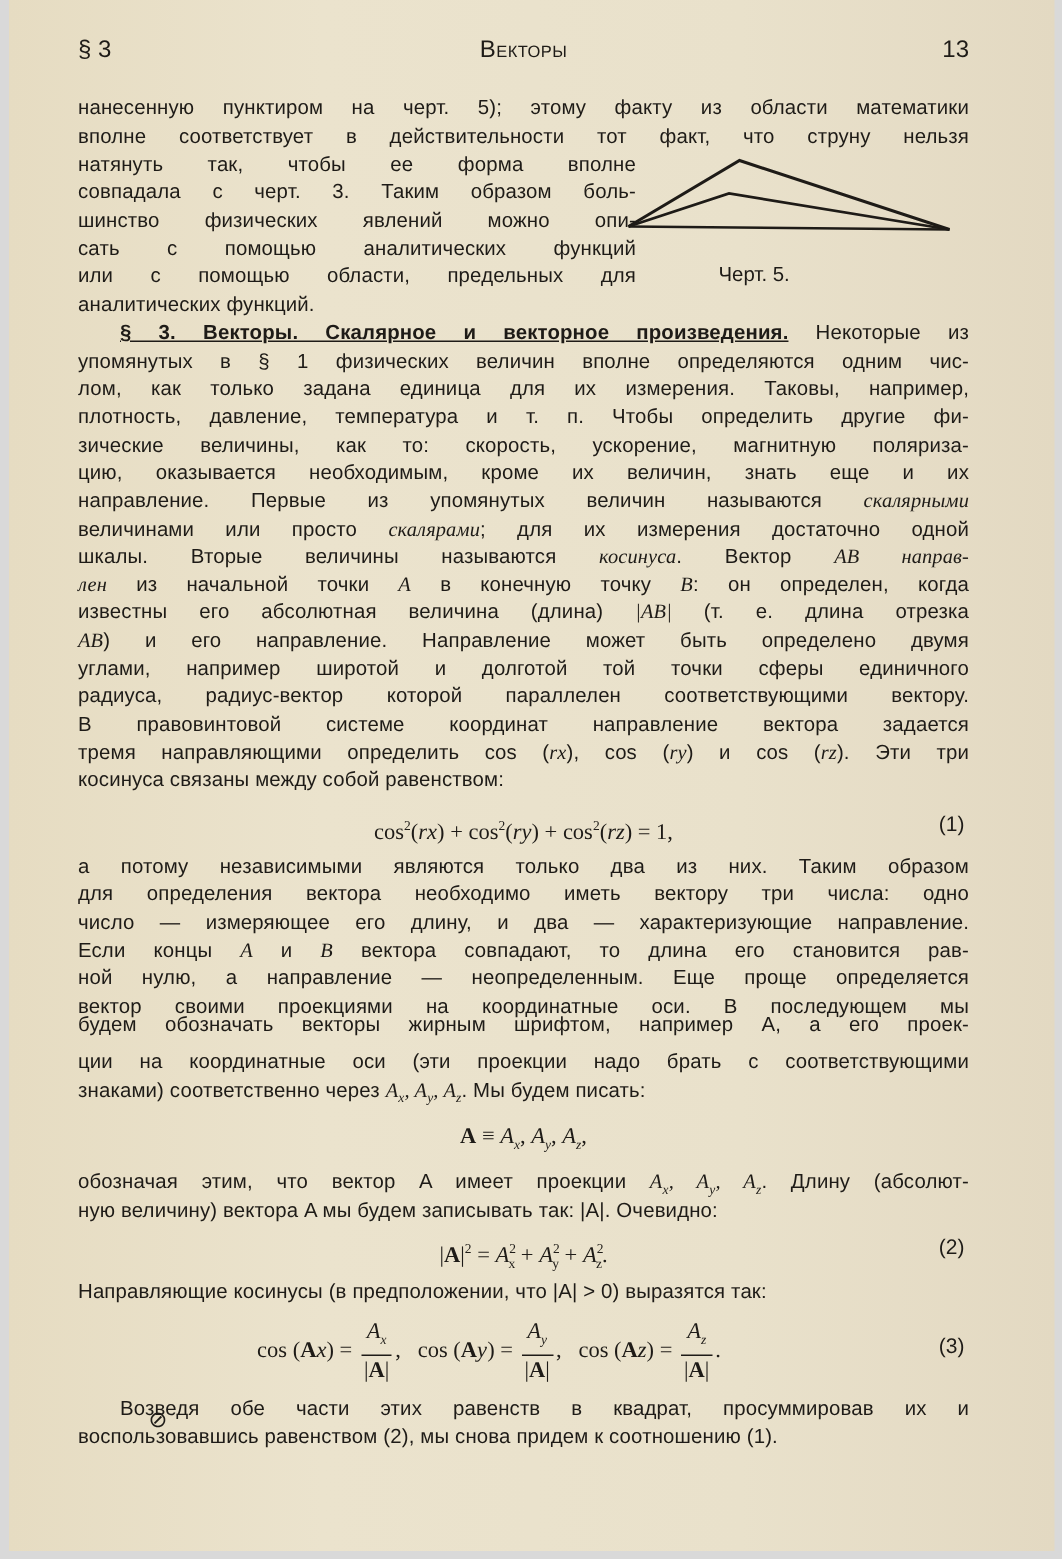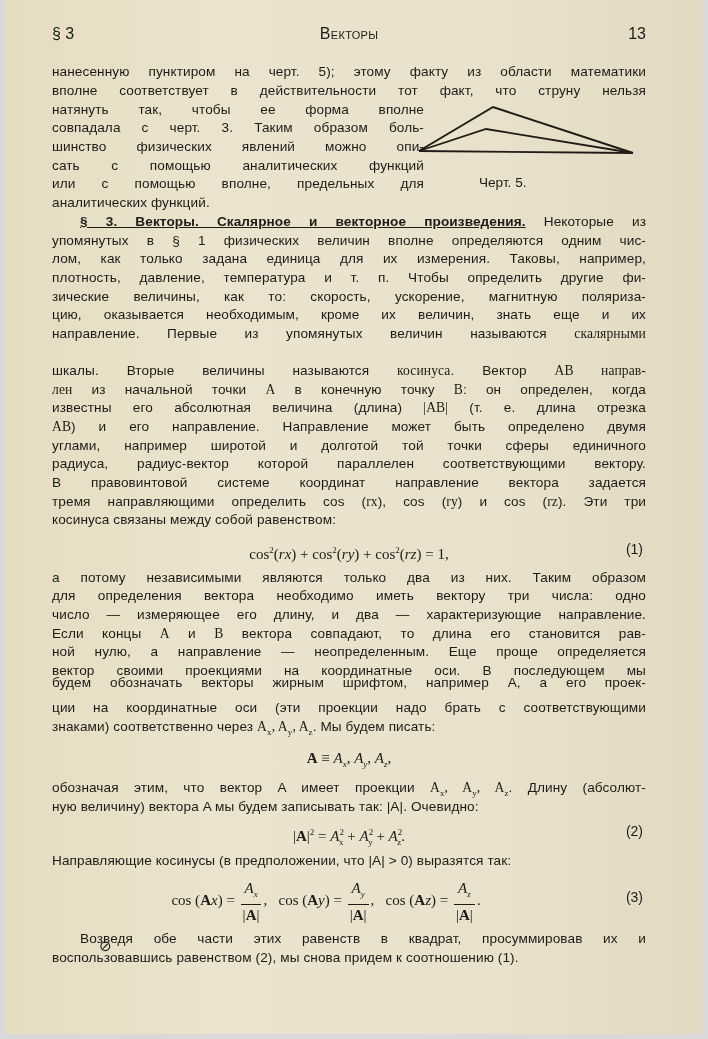--- a/index.html
+++ b/index.html
@@ -25,21 +25,21 @@
   .ln {
     position:absolute; left:46px; width:594px;
     font-size:13.6px; line-height:18px; white-space:nowrap;
     text-align:justify; text-align-last:justify;
     letter-spacing:0.1px;
     transform-origin:left top;
   }
   .ln.short { text-align-last:left; }
   .ln.wrapL { width:372px; }
   .ln.indent { padding-left:28px; width:566px; }
-  .it { font-family:"Liberation Serif", serif; }
+  .it { font-style:italic; font-family:"Liberation Serif", serif; }
   .b { font-weight:bold;text-decoration:underline; }
   .eq {
     position:absolute; left:46px; width:594px; text-align:center;
     font-family:"Liberation Serif", serif; font-size:15px; line-height:20px;
   }
   .eqnum {
     position:absolute; right:60px; font-family:"Liberation Sans", sans-serif; font-size:14px;
   }
   sup, sub { font-size:9px; }
   .frac { display:inline-block; vertical-align:middle; text-align:center; margin:0 2px; }
@@ -59,37 +59,38 @@
     <span class="title">Векторы</span>
     <span class="pnum">13</span>
   </div>
 
   <div class="ln" style="top:63px">нанесенную пунктиром на черт. 5); этому факту из области математики</div>
   <div class="ln" style="top:82px">вполне соответствует в действительности тот факт, что струну нельзя</div>
   <div class="ln wrapL" style="top:101px">натянуть так, чтобы ее форма вполне</div>
   <div class="ln wrapL" style="top:119px">совпадала с черт. 3. Таким образом боль-</div>
   <div class="ln wrapL" style="top:138px">шинство физических явлений можно опи-</div>
   <div class="ln wrapL" style="top:157px">сать с помощью аналитических функций</div>
-  <div class="ln wrapL" style="top:175px">или с помощью вполне, предельных для</div>
+  <div class="ln wrapL" style="top:175px">или с помощью области, предельных для</div>
   <div class="ln short" style="top:194px">аналитических функций.</div>
 
   <svg class="fig" width="240" height="70" viewBox="0 0 240 70">
     <polyline points="13,56 87,12 227,58" fill="none" stroke="#1e1b17" stroke-width="2"></polyline>
     <polyline points="13,56 80,34 227,58" fill="none" stroke="#1e1b17" stroke-width="1.8"></polyline>
     <line x1="13" y1="56" x2="227" y2="58" stroke="#1e1b17" stroke-width="1.8"></line>
   </svg>
   <div class="caption">Черт. 5.</div>
 
   <div class="ln indent" style="top:213px"><span class="b">§ 3. Векторы. Скалярное и векторное произведения.</span><span> Некоторые из</span></div>
   <div class="ln" style="top:232px">упомянутых в § 1 физических величин вполне определяются одним чис-</div>
   <div class="ln" style="top:250px">лом, как только задана единица для их измерения. Таковы, например,</div>
   <div class="ln" style="top:269px">плотность, давление, температура и т. п. Чтобы определить другие фи-</div>
   <div class="ln" style="top:288px">зические величины, как то: скорость, ускорение, магнитную поляриза-</div>
   <div class="ln" style="top:306px">цию, оказывается необходимым, кроме их величин, знать еще и их</div>
   <div class="ln" style="top:325px"><span>направление. Первые из упомянутых величин называются </span><span class="it">скалярными</span></div>
+  <div class="ln" style="top:344px"><span>величинами или просто </span><span class="it">скалярами</span><span>; для их измерения достаточно одной</span></div>
   <div class="ln" style="top:362px"><span>шкалы. Вторые величины называются </span><span class="it">косинуса</span><span>. Вектор </span><span class="it">AB</span><span class="it"> направ-</span></div>
   <div class="ln" style="top:381px"><span class="it">лен</span><span> из начальной точки </span><span class="it">A</span><span> в конечную точку </span><span class="it">B</span><span>: он определен, когда</span></div>
   <div class="ln" style="top:399px"><span>известны его абсолютная величина (длина) </span><span class="it">|AB|</span><span> (т. е. длина отрезка</span></div>
   <div class="ln" style="top:418px"><span class="it">AB</span><span>) и его направление. Направление может быть определено двумя</span></div>
   <div class="ln" style="top:437px">углами, например широтой и долготой той точки сферы единичного</div>
   <div class="ln" style="top:455px">радиуса, радиус-вектор которой параллелен соответствующими вектору.</div>
   <div class="ln" style="top:474px">В правовинтовой системе координат направление вектора задается</div>
   <div class="ln" style="top:493px"><span>тремя направляющими определить cos (</span><span class="it">rx</span>), cos (<span class="it">ry</span>) и cos (<span class="it">rz</span>)<span>. Эти три</span></div>
   <div class="ln short" style="top:511px">косинуса связаны между собой равенством:</div>
 

